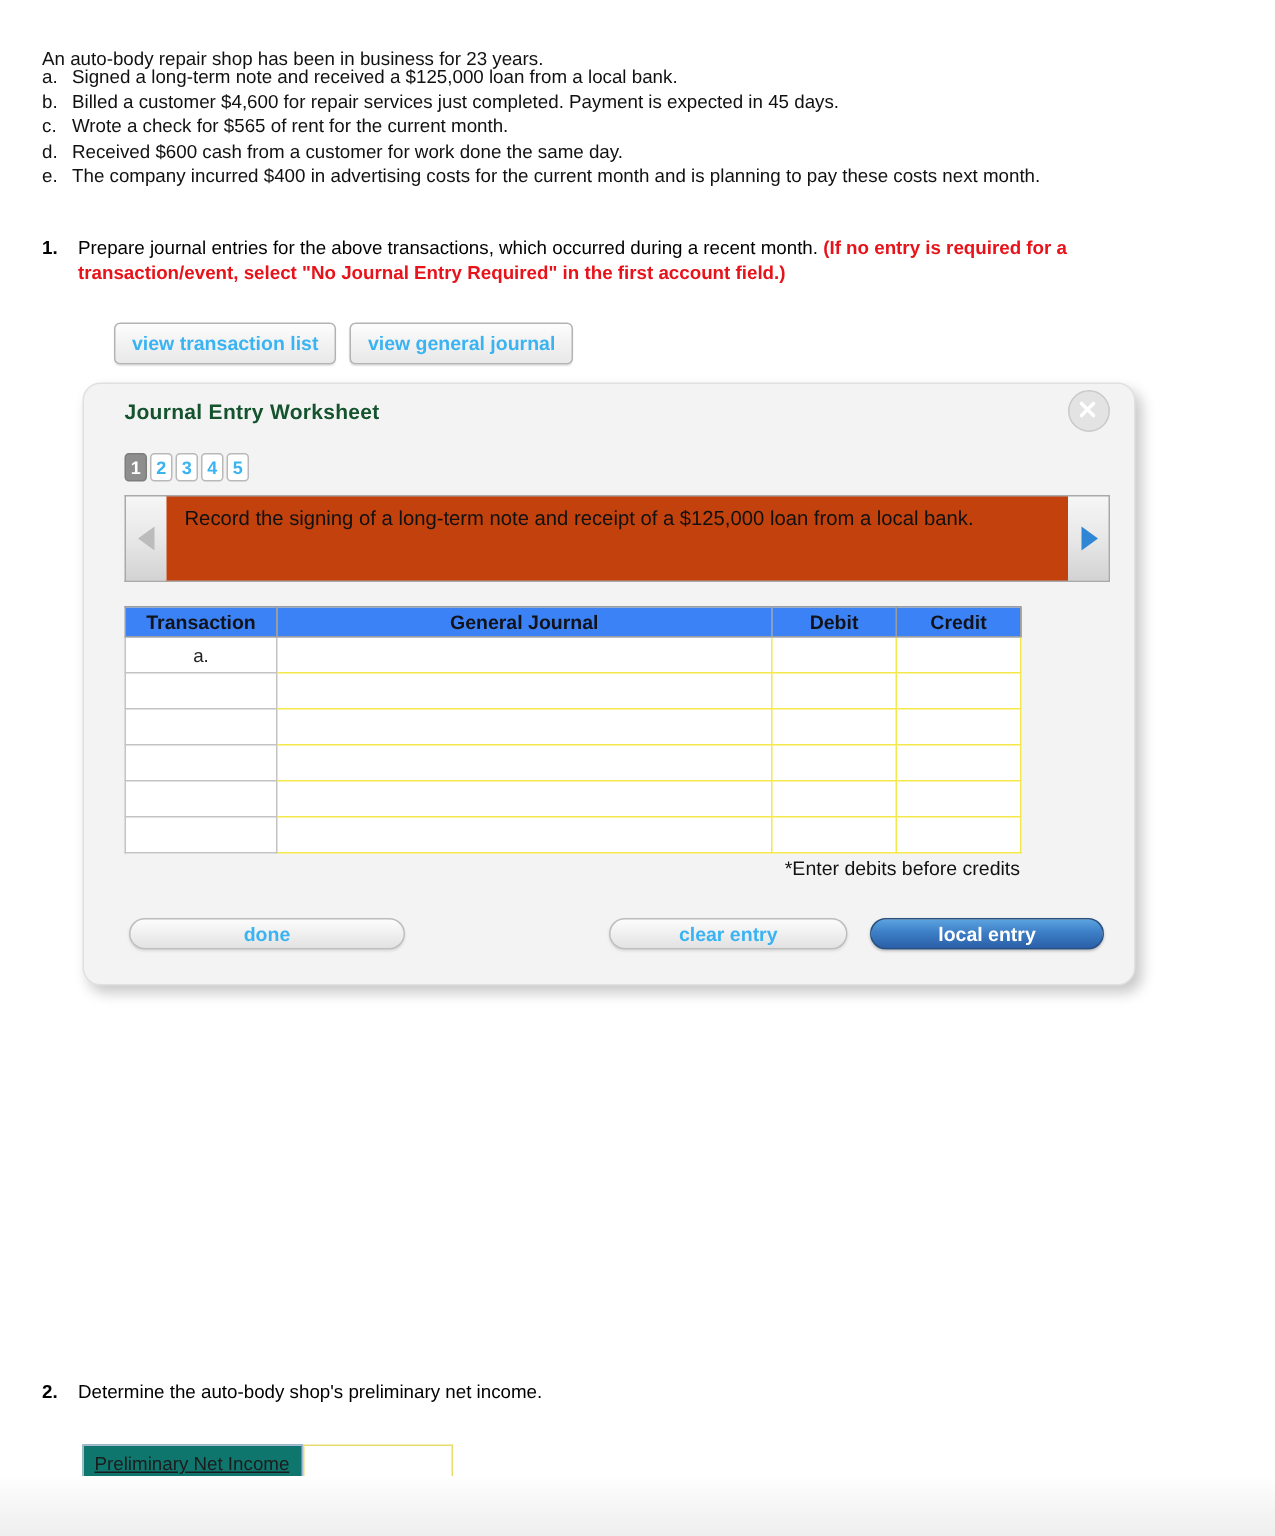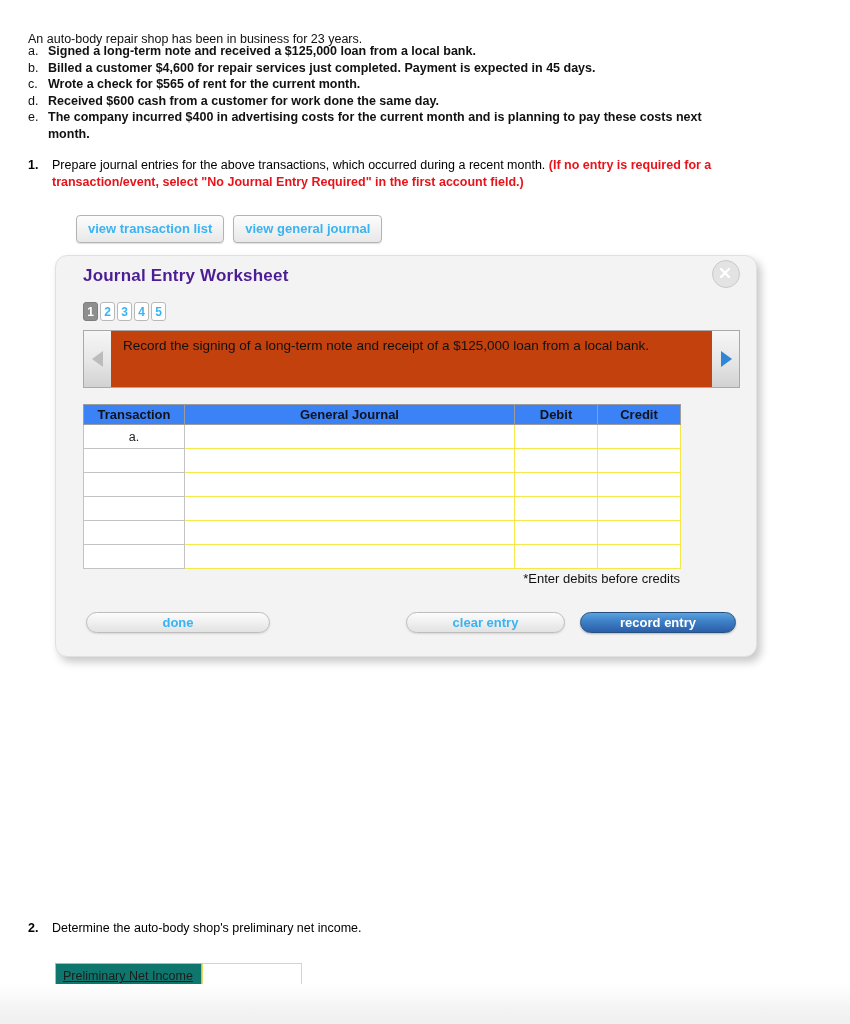--- a/index.html
+++ b/index.html
@@ -46,21 +46,20 @@
     font-size: 12.5px;
     line-height: 16.5px;
     color: #111;
   }
   .txn-letter {
     width: 20px;
     flex: 0 0 20px;
   }
   .txn-text {
     flex: 1 1 auto;
-    font-weight: bold;
   }
 
   .q1 {
     position: absolute;
     left: 28px;
     top: 157px;
     width: 700px;
     display: flex;
     font-size: 12.5px;
     line-height: 17px;
@@ -106,24 +105,24 @@
     height: 400px;
     background: #f3f3f3;
     border: 1px solid #e0e0e0;
     border-radius: 12px;
     box-shadow: 4px 5px 9px rgba(0,0,0,0.22);
   }
   .panel-title {
     position: absolute;
     left: 27px;
     top: 10px;
-    font-size: 17px;
+    font-size: 14px;
     font-weight: bold;
     letter-spacing: 0.2px;
-    color: #4c1d95;
+    color: #14532d;
   }
   .close-btn {
     position: absolute;
     right: 16px;
     top: 4px;
     width: 26px;
     height: 26px;
     border-radius: 50%;
     background: #e3e3e3;
     border: 1px solid #cacaca;
@@ -435,21 +434,21 @@
         <td class="cell-input"></td>
         <td class="cell-input"></td>
       </tr>
     </tbody>
   </table>
 
   <div class="note">*Enter debits before credits</div>
 
   <div class="pill pill-grey" id="done-button">done</div>
   <div class="pill pill-grey" id="clear-entry-btn">clear entry</div>
-  <div class="pill pill-blue" id="record-entry-btn">record entry</div>
+  <div class="pill pill-blue" id="record-entry-btn">local entry</div>
 </div>
 
 <div class="q2">
   <span class="q2-num">2.</span>
   <span>Determine the auto-body shop's preliminary net income.</span>
 </div>
 
 <div class="netincome">
   <div class="ni-label">Preliminary Net Income</div>
   <input class="ni-input" type="text" value="" style="">

